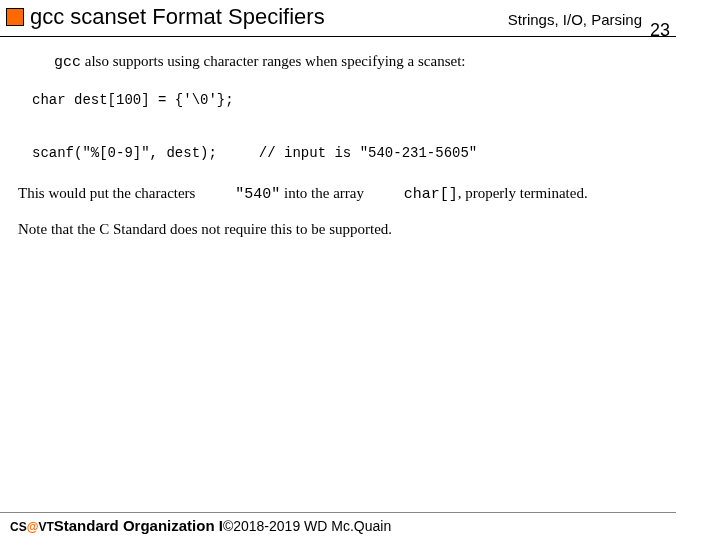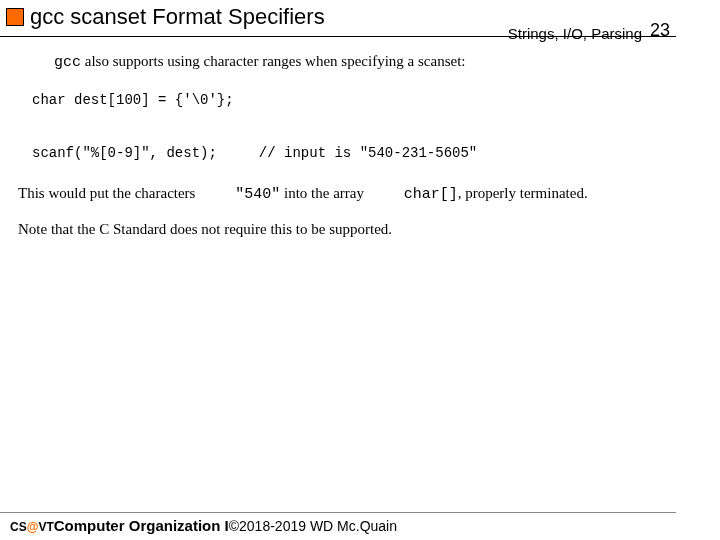--- a/index.html
+++ b/index.html
@@ -1,21 +1,21 @@
 <!DOCTYPE html>
 <html><head>
 <meta charset="utf-8">
 <style>
   * { margin: 0; padding: 0; box-sizing: border-box; }
   html, body { width: 720px; height: 540px; font-family: Georgia, 'Times New Roman', serif; background: #fff; color: #000; overflow: hidden; }
   .slide { position: relative; width: 676px; height: 540px; }
   .header { display: flex; align-items: center; padding: 4px 6px 4px 6px; }
   .header-square { width: 18px; height: 18px; background: #ff6a00; border: 1px solid #000; margin-right: 6px; flex-shrink: 0; }
   .title { font-family: Arial, Helvetica, sans-serif; font-size: 22px; font-weight: normal; white-space: nowrap; }
-  .topic { position: absolute; top: 25px; right: 34px; font-family: Arial, Helvetica, sans-serif; font-size: 15px; font-weight: normal; }
+  .topic { position: absolute; top: 11px; right: 34px; font-family: Arial, Helvetica, sans-serif; font-size: 15px; font-weight: normal; }
   .pagenum { position: absolute; top: 20px; right: 6px; font-family: Arial, Helvetica, sans-serif; font-size: 18px; }
   .rule { border: none; border-top: 1px solid #000; margin: 2px 0 0 0; }
   .body { padding: 14px 18px 0 18px; font-size: 15px; line-height: 1.35; }
   .para { margin-bottom: 14px; }
   .code-block { font-family: 'Courier New', Courier, monospace; font-size: 14px; margin: 6px 0 16px 14px; white-space: pre; line-height: 1.9; }
   .mono { font-family: 'Courier New', Courier, monospace; margin-left: 36px; }
   .footer { position: absolute; bottom: 6px; left: 0; width: 100%; }
   .footer-rule { border: none; border-top: 1px solid #888; margin: 0 0 4px 0; }
   .footer-row { display: flex; justify-content: flex-start; align-items: baseline; padding: 0 10px; font-family: Arial, Helvetica, sans-serif; }
   .footer-left { font-size: 12px; font-weight: bold; }
@@ -51,18 +51,18 @@
 
     <p class="para">Note that the C Standard does not require this to be supported.</p>
   </div>
 
   <div class="footer">
     <hr class="footer-rule">
     <div class="footer-row">
       <div class="footer-left">
         <span>CS</span><span class="at">@</span><span>VT</span>
       </div>
-      <div class="footer-center">Computer Organization I</div>
+      <div class="footer-center">Standard Organization I</div>
       <div class="footer-right">©2018-2019 WD Mc.Quain</div>
     </div>
   </div>
 
 </div>
 
 </body></html>

